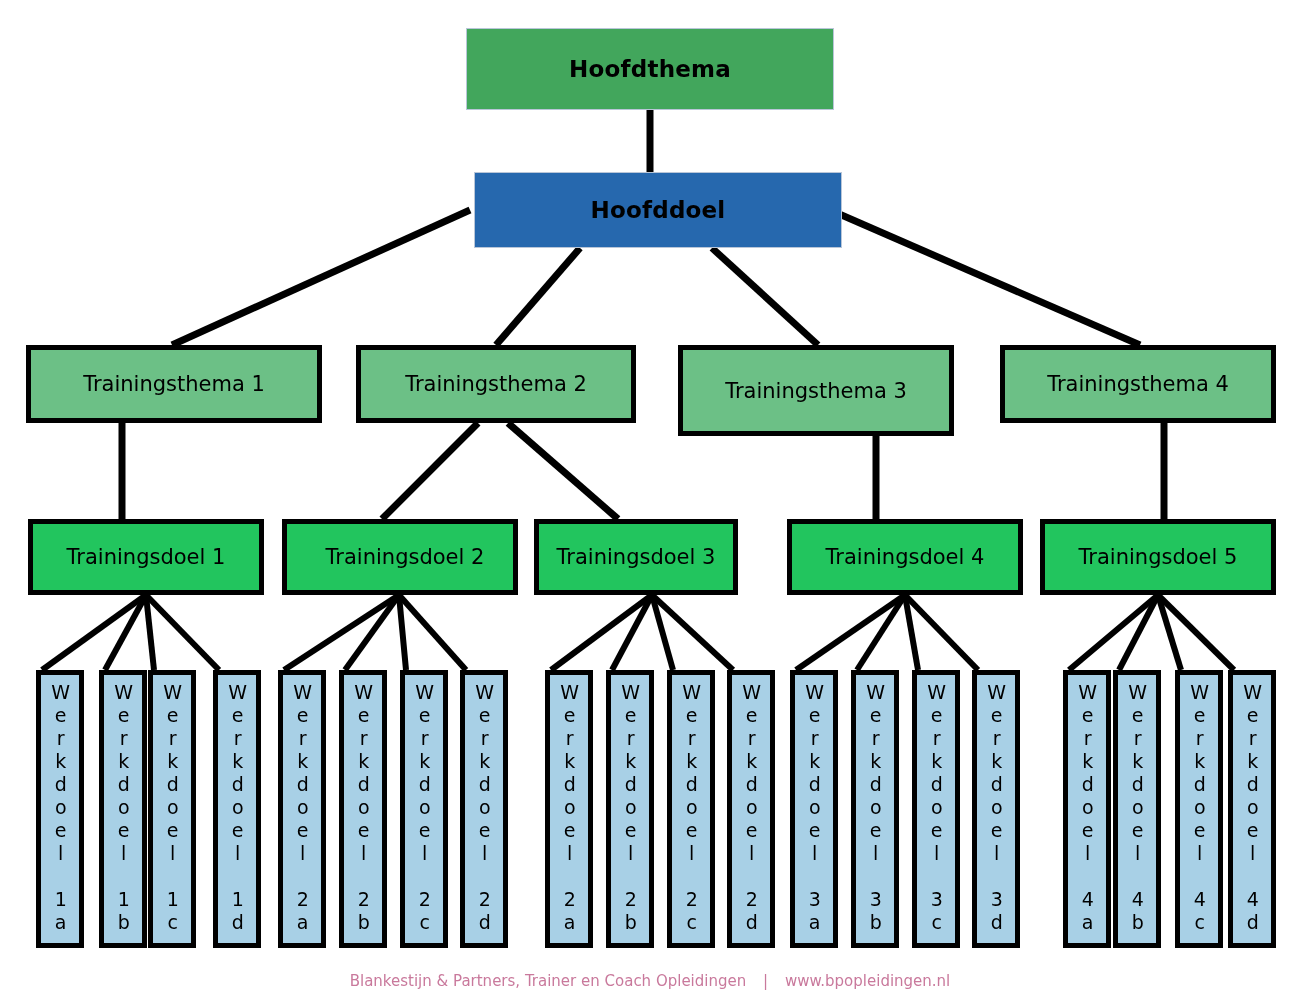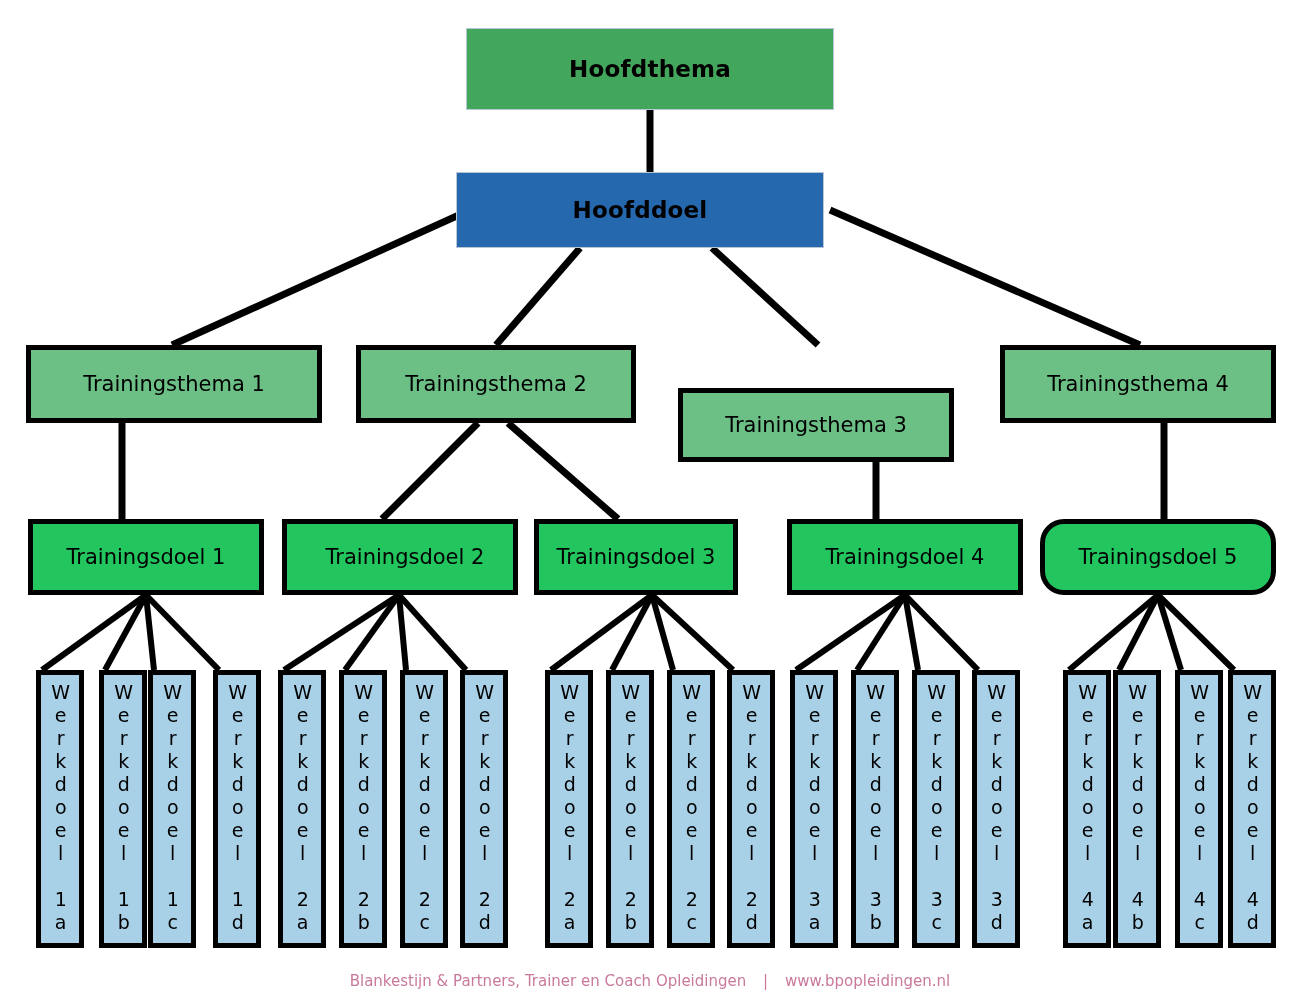--- a/index.html
+++ b/index.html
@@ -128,50 +128,50 @@
       <line x1="1158" y1="595" x2="1069" y2="670" stroke="#000000" stroke-width="6" stroke-linecap="butt"></line>
       <line x1="1158" y1="595" x2="1119" y2="670" stroke="#000000" stroke-width="6" stroke-linecap="butt"></line>
       <line x1="1158" y1="595" x2="1181" y2="670" stroke="#000000" stroke-width="6" stroke-linecap="butt"></line>
       <line x1="1158" y1="595" x2="1234" y2="670" stroke="#000000" stroke-width="6" stroke-linecap="butt"></line>
     </svg>
 
   <div class="node node-root" style="left:466px; top:28px; width:368px; height:82px;">
     <span>Hoofdthema</span>
   </div>
 
-  <div class="node node-maingoal" style="left:456px; top:172px; width:368px; height:76px;">
+  <div class="node node-maingoal" style="left:474px; top:172px; width:368px; height:76px;">
     <span>Hoofddoel</span>
   </div>
 
   <div class="node node-theme" style="left:26px; top:345px; width:296px; height:78px;">
     <span>Trainingsthema 1</span>
   </div>
   <div class="node node-theme" style="left:356px; top:345px; width:280px; height:78px;">
     <span>Trainingsthema 2</span>
   </div>
-  <div class="node node-theme" style="left:678px; top:345px; width:276px; height:74px;margin-top:43px;">
+  <div class="node node-theme" style="left:678px; top:345px; width:276px; height:91px;">
     <span>Trainingsthema 3</span>
   </div>
   <div class="node node-theme" style="left:1000px; top:345px; width:276px; height:78px;">
     <span>Trainingsthema 4</span>
   </div>
 
   <div class="node node-goal" style="left:28px; top:519px; width:236px; height:76px;">
     <span>Trainingsdoel 1</span>
   </div>
   <div class="node node-goal" style="left:282px; top:519px; width:236px; height:76px;padding-left:10px;">
     <span>Trainingsdoel 2</span>
   </div>
   <div class="node node-goal" style="left:534px; top:519px; width:204px; height:76px;">
     <span>Trainingsdoel 3</span>
   </div>
   <div class="node node-goal" style="left:787px; top:519px; width:236px; height:76px;">
     <span>Trainingsdoel 4</span>
   </div>
-  <div class="node node-goal" style="left:1040px; top:519px; width:236px; height:76px;border-radius:24px;">
+  <div class="node node-goal" style="left:1040px; top:519px; width:236px; height:76px;">
     <span>Trainingsdoel 5</span>
   </div>
 
   <div id="work-layer">
       <div class="node node-work" style="left: 36px; top: 670px; width: 48px; height: 278px;">
         <span class="vtext">Werkdoel 1a</span>
       </div>
       <div class="node node-work" style="left: 99px; top: 670px; width: 48px; height: 278px;">
         <span class="vtext">Werkdoel 1b</span>
       </div>

